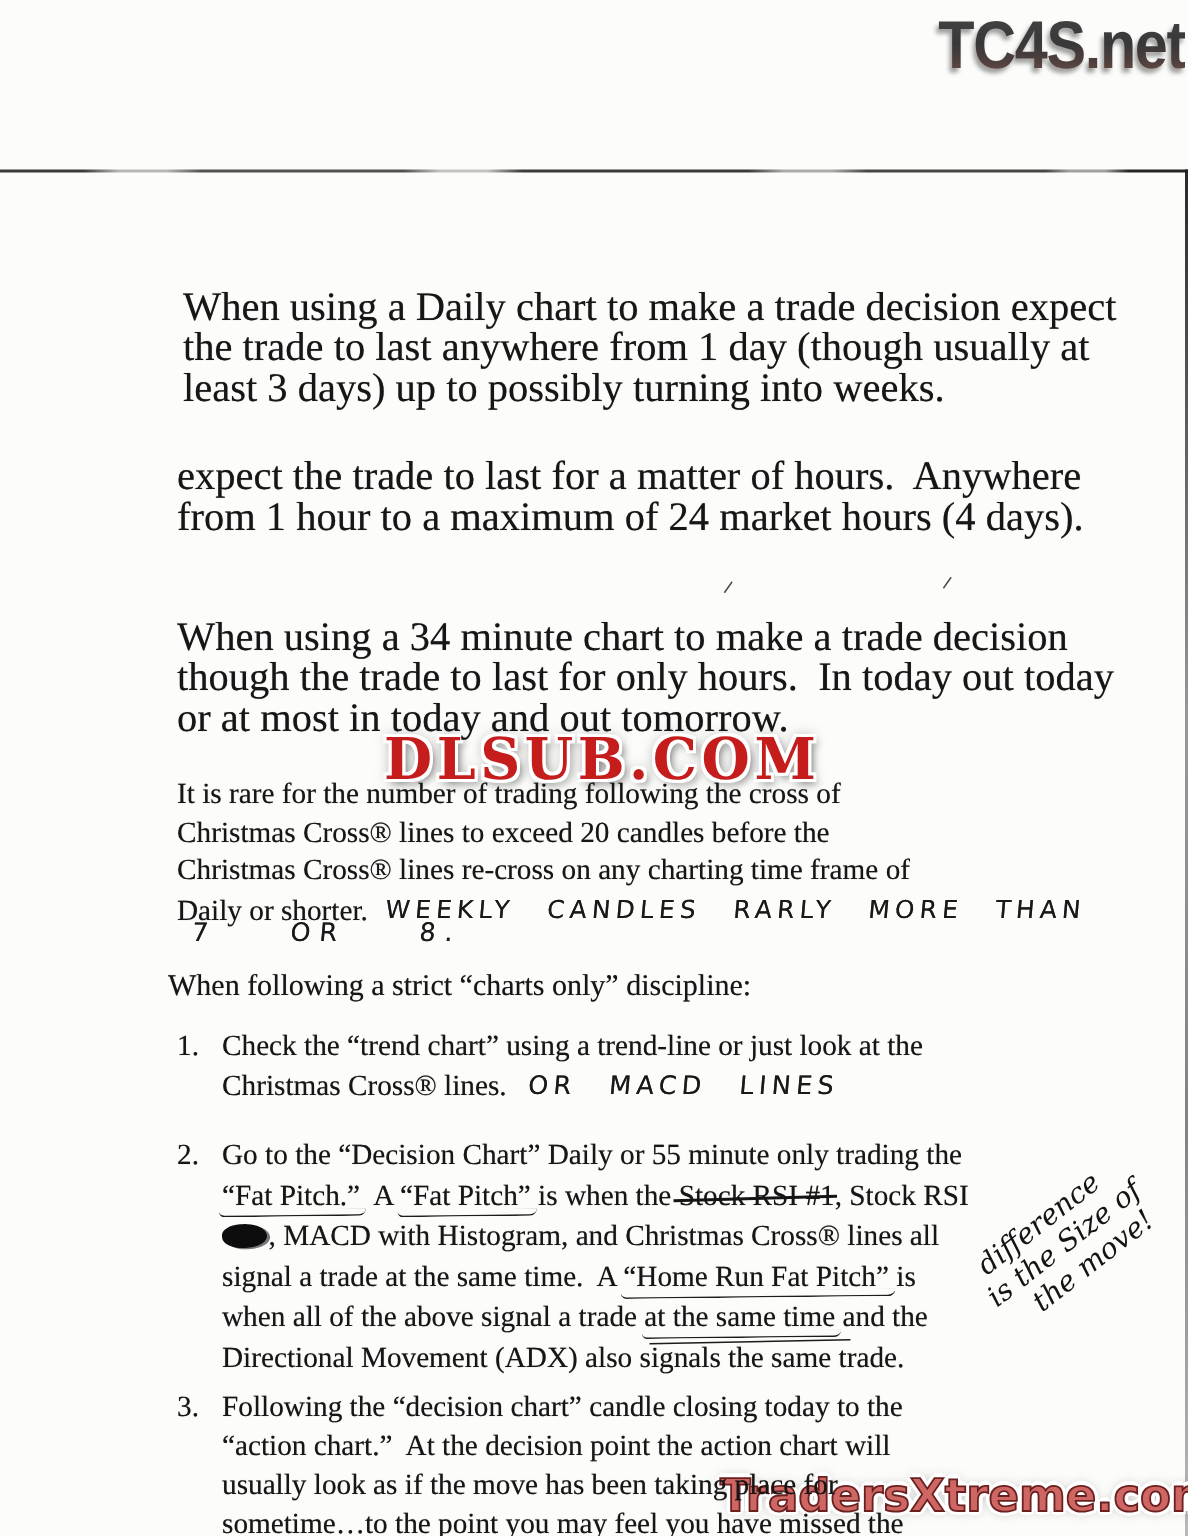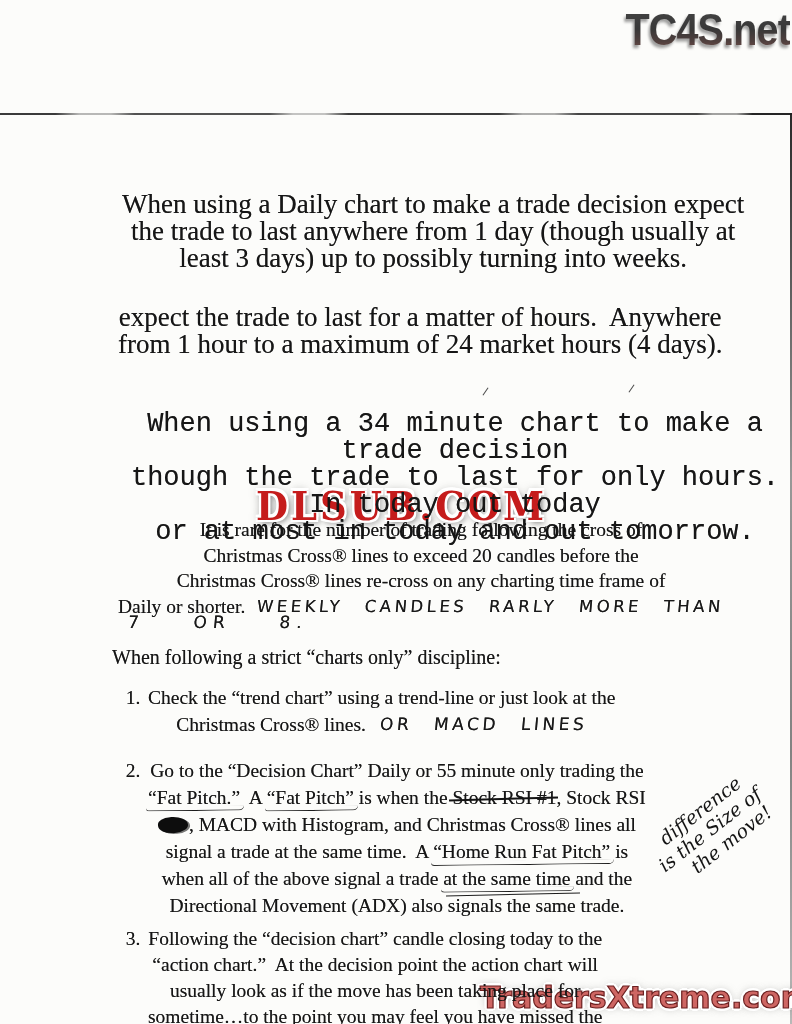--- a/index.html
+++ b/index.html
@@ -3,21 +3,20 @@
 <meta charset="utf-8">
 <style>
   html,body{margin:0;padding:0;}
   .page{
     position:relative;
     width:792px;height:1024px;
     background:#fcfcfa;
     overflow:hidden;
     font-family:"Liberation Serif", serif;
     color:#161616;
-    text-align:center;
   }
   
   .scan-hline{
     position:absolute;left:0;top:113px;width:792px;height:2px;
     background:linear-gradient(90deg,
       rgba(25,25,25,.85) 0 7%, rgba(25,25,25,.30) 10% 14%,
       rgba(25,25,25,.75) 17% 34%, rgba(25,25,25,.25) 37% 41%,
       rgba(25,25,25,.85) 44% 63%, rgba(25,25,25,.35) 66% 70%,
       rgba(25,25,25,.8) 73% 88%, rgba(25,25,25,.4) 90% 93%,
       rgba(25,25,25,.95) 95% 100%);
@@ -131,21 +130,21 @@
     <span class="tline">least 3 days) up to possibly turning into weeks.</span>
   </div>
 
   <div class="para" style="left:118px;top:304px;">
     <span class="tline">expect the trade to last for a matter of hours.  Anywhere</span>
     <span class="tline">from 1 hour to a maximum of 24 market hours (4 days).</span>
   </div>
   <div class="penmark pm1"></div>
   <div class="penmark pm2"></div>
 
-  <div class="para" style="left:118px;top:411px;font-family:Liberation Mono, monospace;">
+  <div class="para" style="left:118px;top:411px;">
     <span class="tline">When using a 34 minute chart to make a trade decision</span>
     <span class="tline">though the trade to last for only hours.  In today out today</span>
     <span class="tline">or at most in today and out tomorrow.</span>
   </div>
 
   <div class="para p4" style="left:118px;top:517px;">
     <span class="tline">It is rare for the number of trading following the cross of</span>
     <span class="tline">Christmas Cross® lines to exceed 20 candles before the</span>
     <span class="tline">Christmas Cross® lines re-cross on any charting time frame of</span>
     <span class="tline"><span>Daily or shorter.</span><span class="hand hand-weekly">WEEKLY CANDLES RARLY MORE THAN</span></span>

